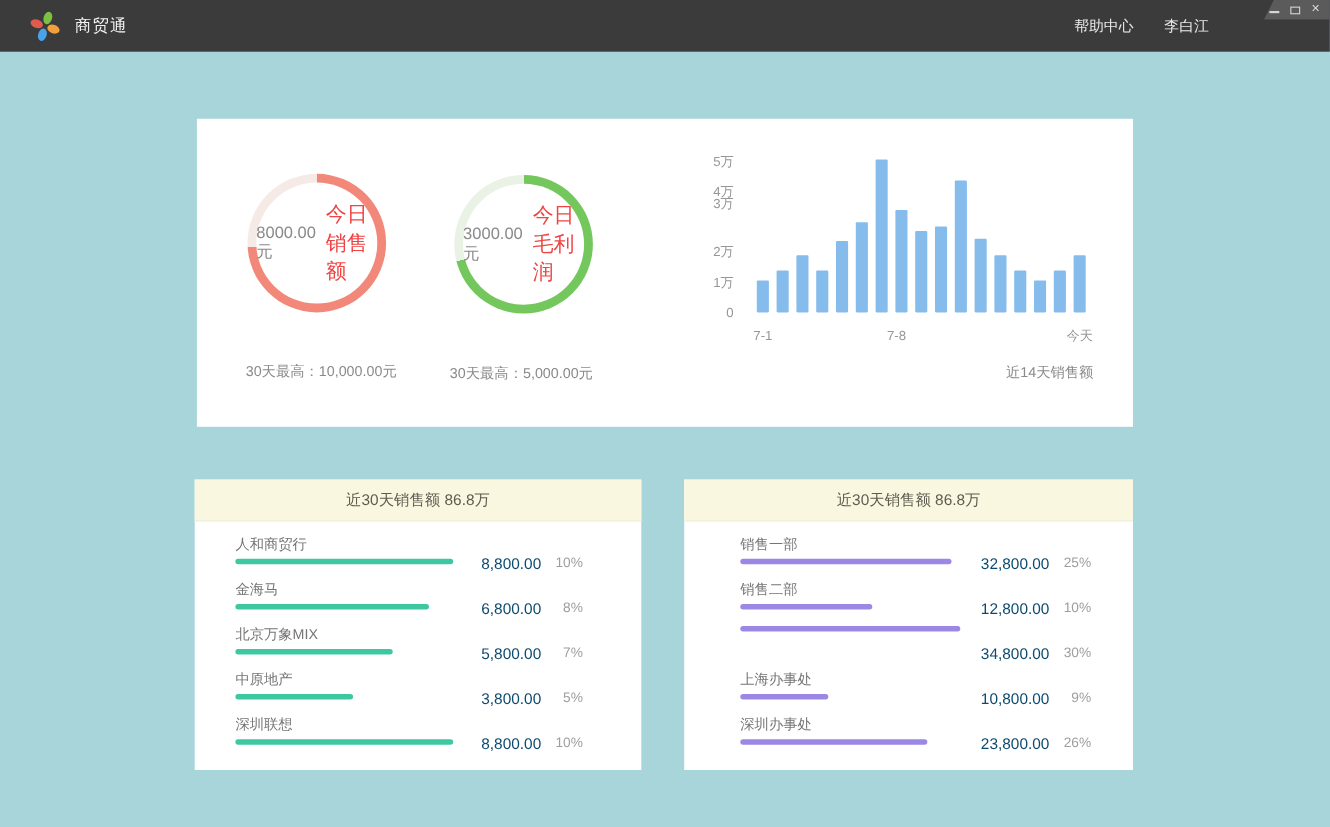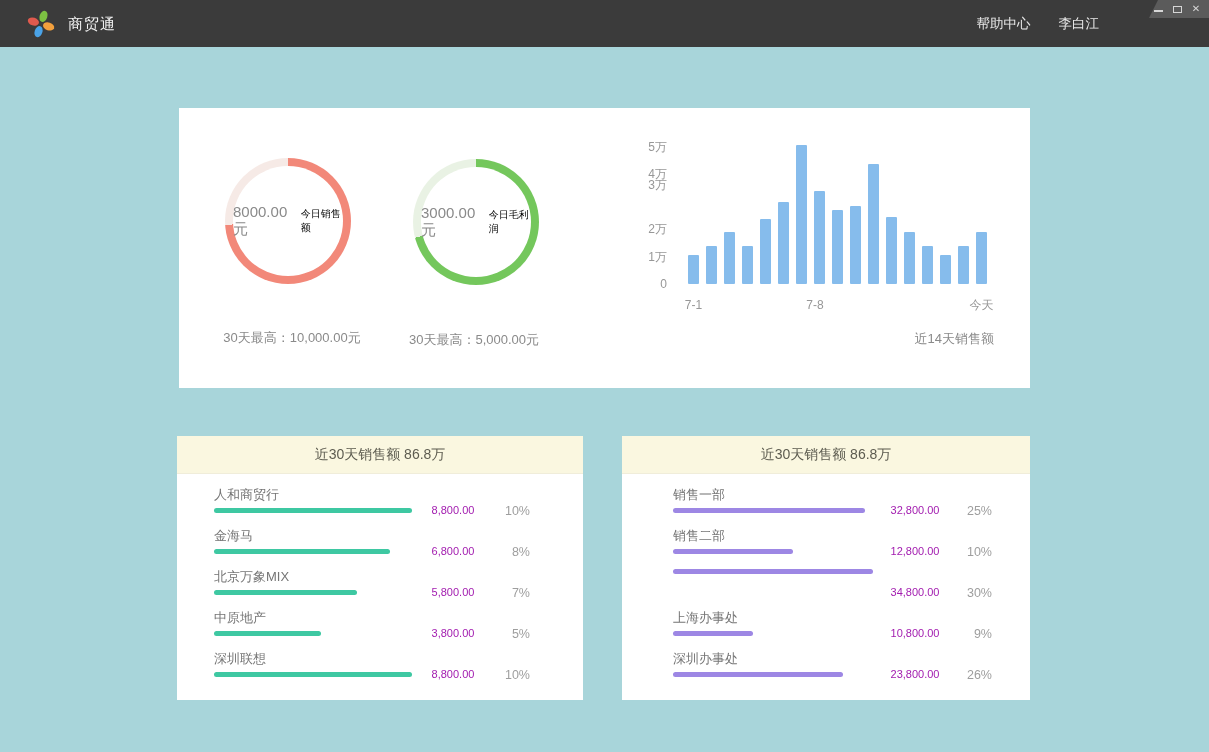--- a/index.html
+++ b/index.html
@@ -23,21 +23,21 @@
 
   
   .card { position:absolute; background:#ffffff; }
   .overview-card { left:179px; top:108px; width:851px; height:280px; }
 
   .donut { position:absolute; width:126px; height:126px; border-radius:50%; }
   .donut-hole { position:absolute; left:8px; top:8px; width:110px; height:110px; border-radius:50%;
                 background:#fff; display:flex; align-items:center;
                 justify-content:center; gap:9px; }
   .donut-value { font-size:15px; color:#8a8a8a; }
-  .donut-label { font-size:10px; color:#000000; }
+  .donut-label { font-size:19px; color:#ef4444; }
   #donut-0 { left:46px; top:50px; }
   #donut-1 { left:234px; top:51px; }
   .donut-caption { position:absolute; width:226px; text-align:center; font-size:13px; color:#8a8a8a; }
   #caption-0 { left:0px;  top:221px; }
   #caption-1 { left:182px; top:223px; }
 
   
   .chart-wrap { position:absolute; left:462px; top:30px; width:370px; height:230px; }
   .ytick { position:absolute; left:0; width:26px; height:16px; line-height:16px;
            text-align:right; font-size:12px; color:#979797; }
@@ -57,21 +57,21 @@
   .rank-list { position:relative; }
   .rank-card-left  .rank-list { padding:13px 53px 0 37px; }
   .rank-card-right .rank-list { padding:13px 38px 0 51px; }
   .row { position:relative; height:41px; }
   .row-label { font-size:13px; color:#757575; line-height:16px; margin-bottom:5px; }
   .row-track { height:5px; border-radius:3px; }
   .rank-card-left  .row-track { width:198px; }
   .rank-card-right .row-track { width:200px; }
   .row-bar { height:5px; border-radius:3px; }
   .row-vals { position:absolute; right:0; top:17px; display:flex; gap:4px; }
-  .row-amt { display:inline-block; width:78px; text-align:center; font-size:11px; color:#a21caf; }
+  .row-amt { display:inline-block; width:78px; text-align:right; font-size:14px; color:#0c4a6e; }
   .row-pct { display:inline-block; width:34px; text-align:right; font-size:12.5px; color:#9e9e9e; }
 </style>
 </head>
 <body>
 
 <div class="titlebar">
   <svg class="logo" viewBox="0 0 24 24">
     <g transform="rotate(18 12 12)">
       <ellipse cx="12" cy="5.6" rx="3.1" ry="4.6" fill="#7cc142"></ellipse>
       <ellipse cx="18.4" cy="12" rx="4.6" ry="3.1" fill="#f2a03d"></ellipse>

